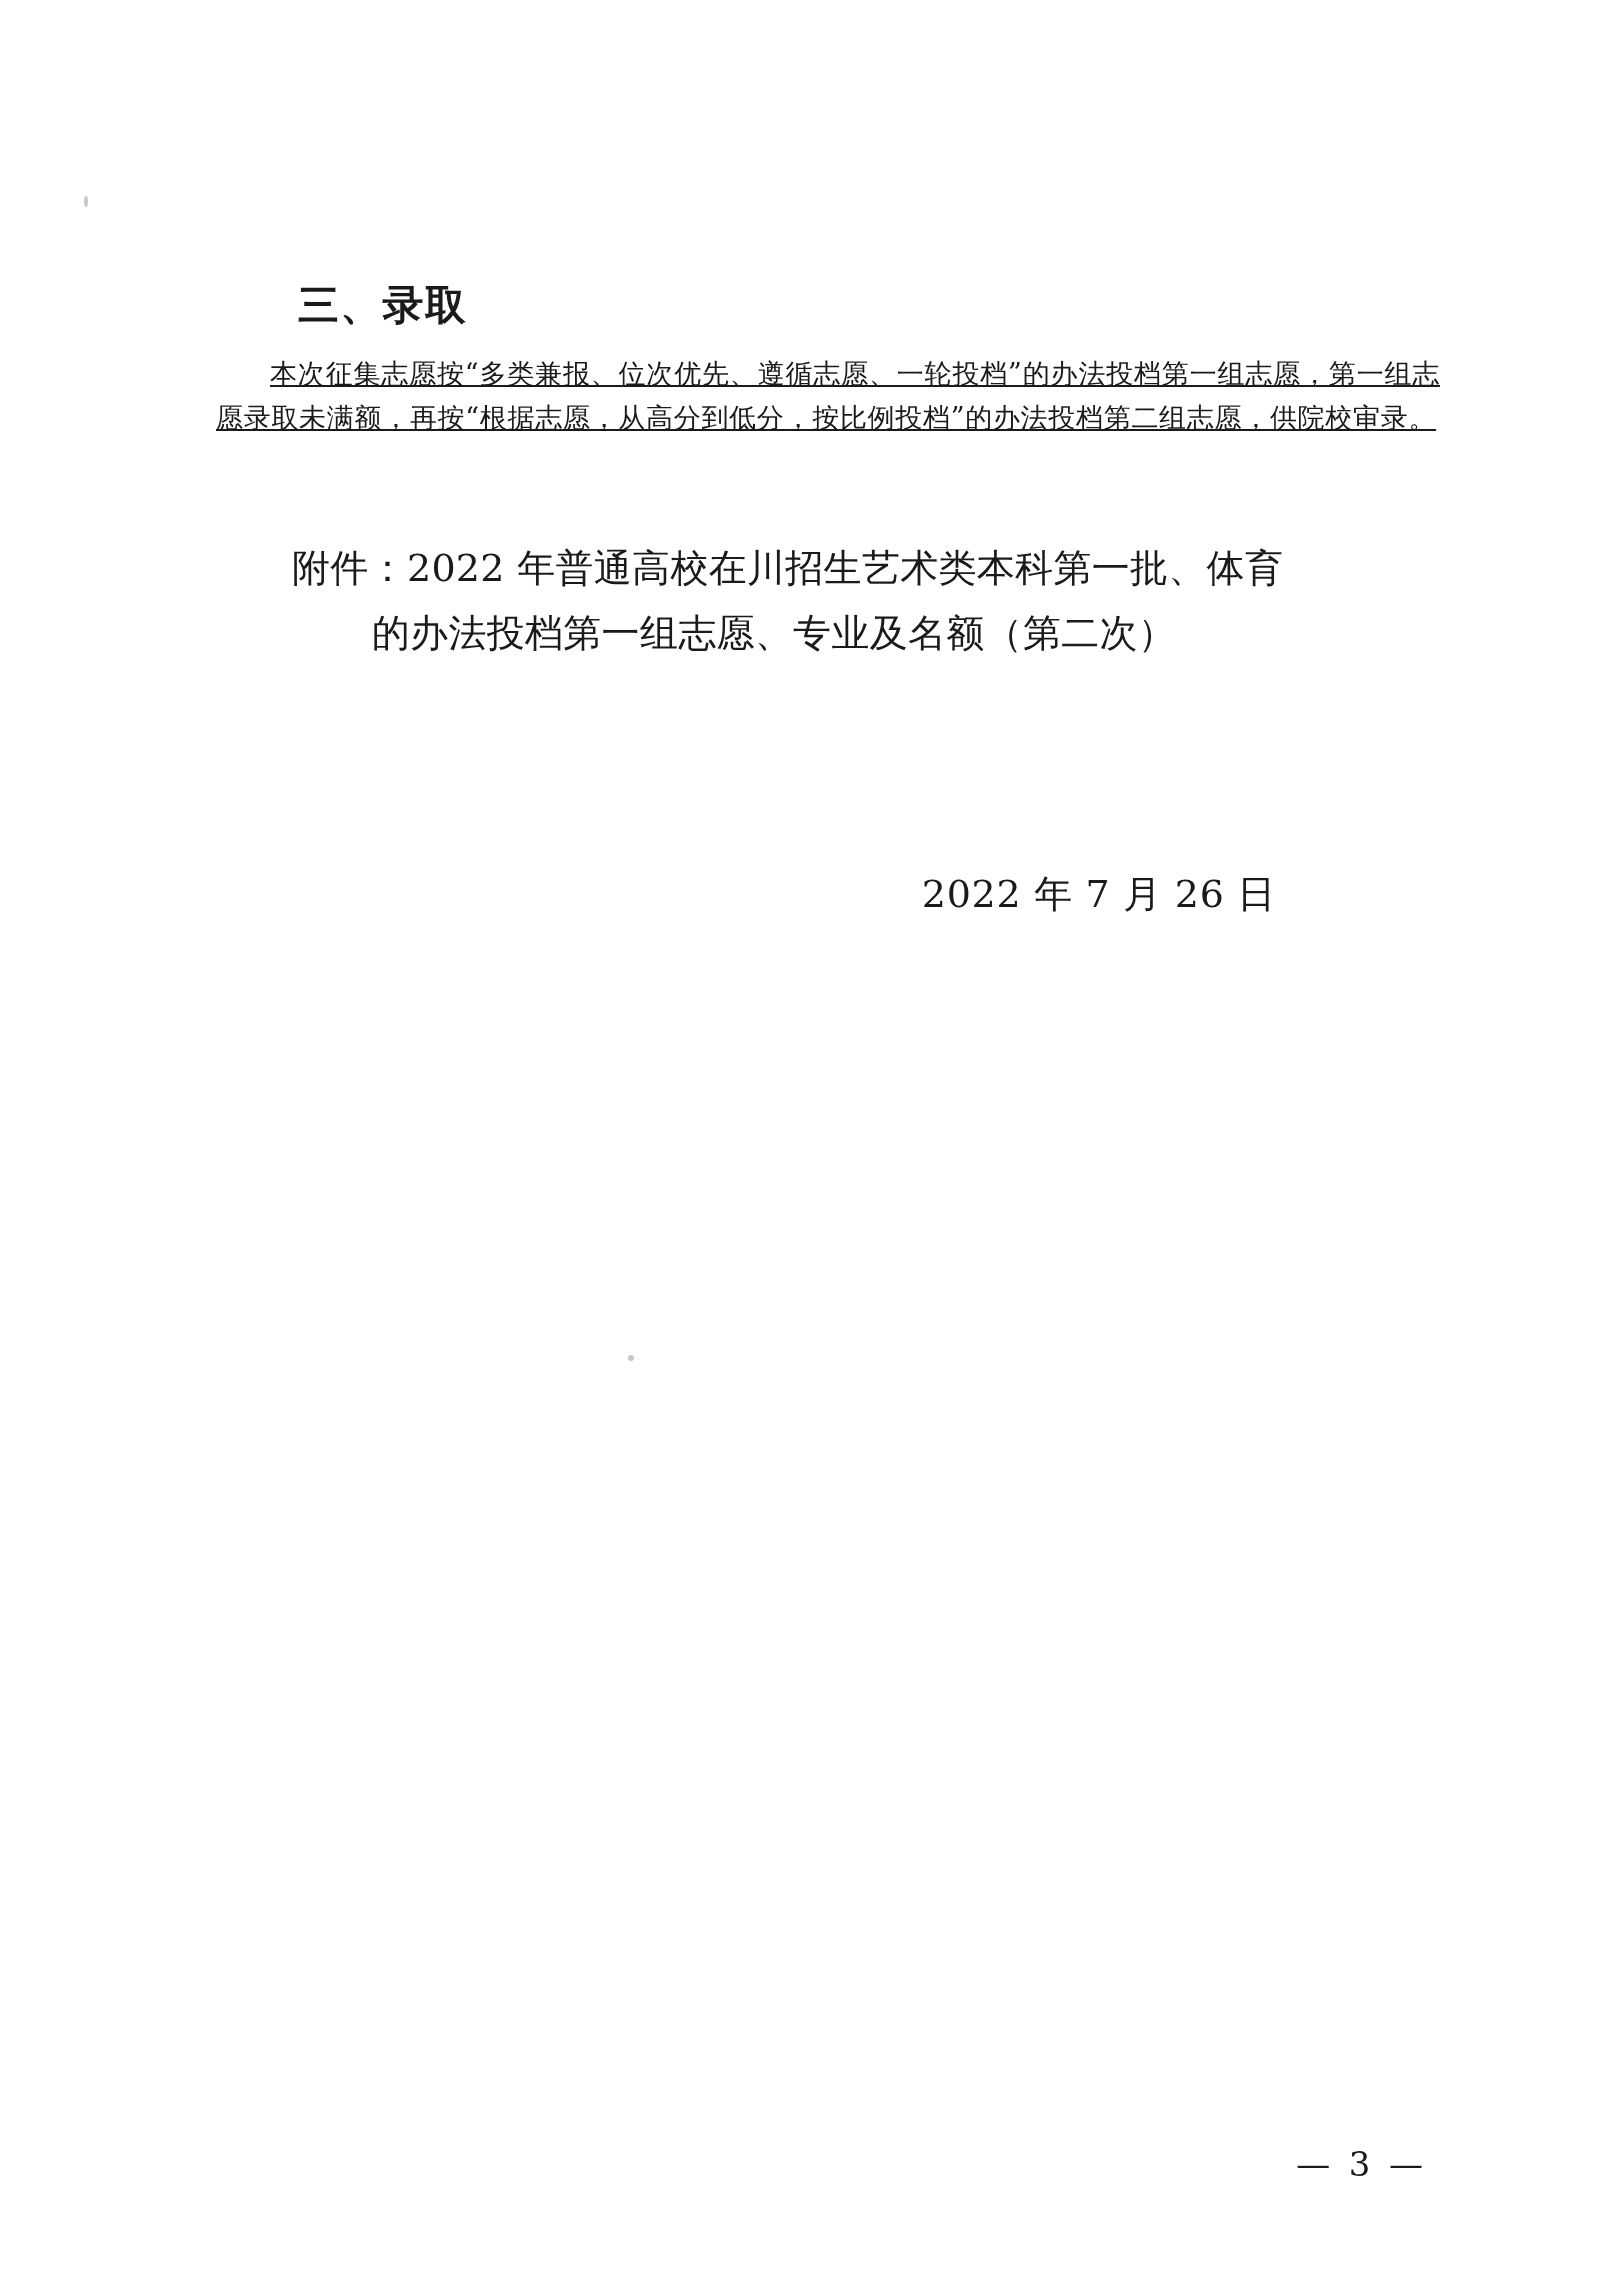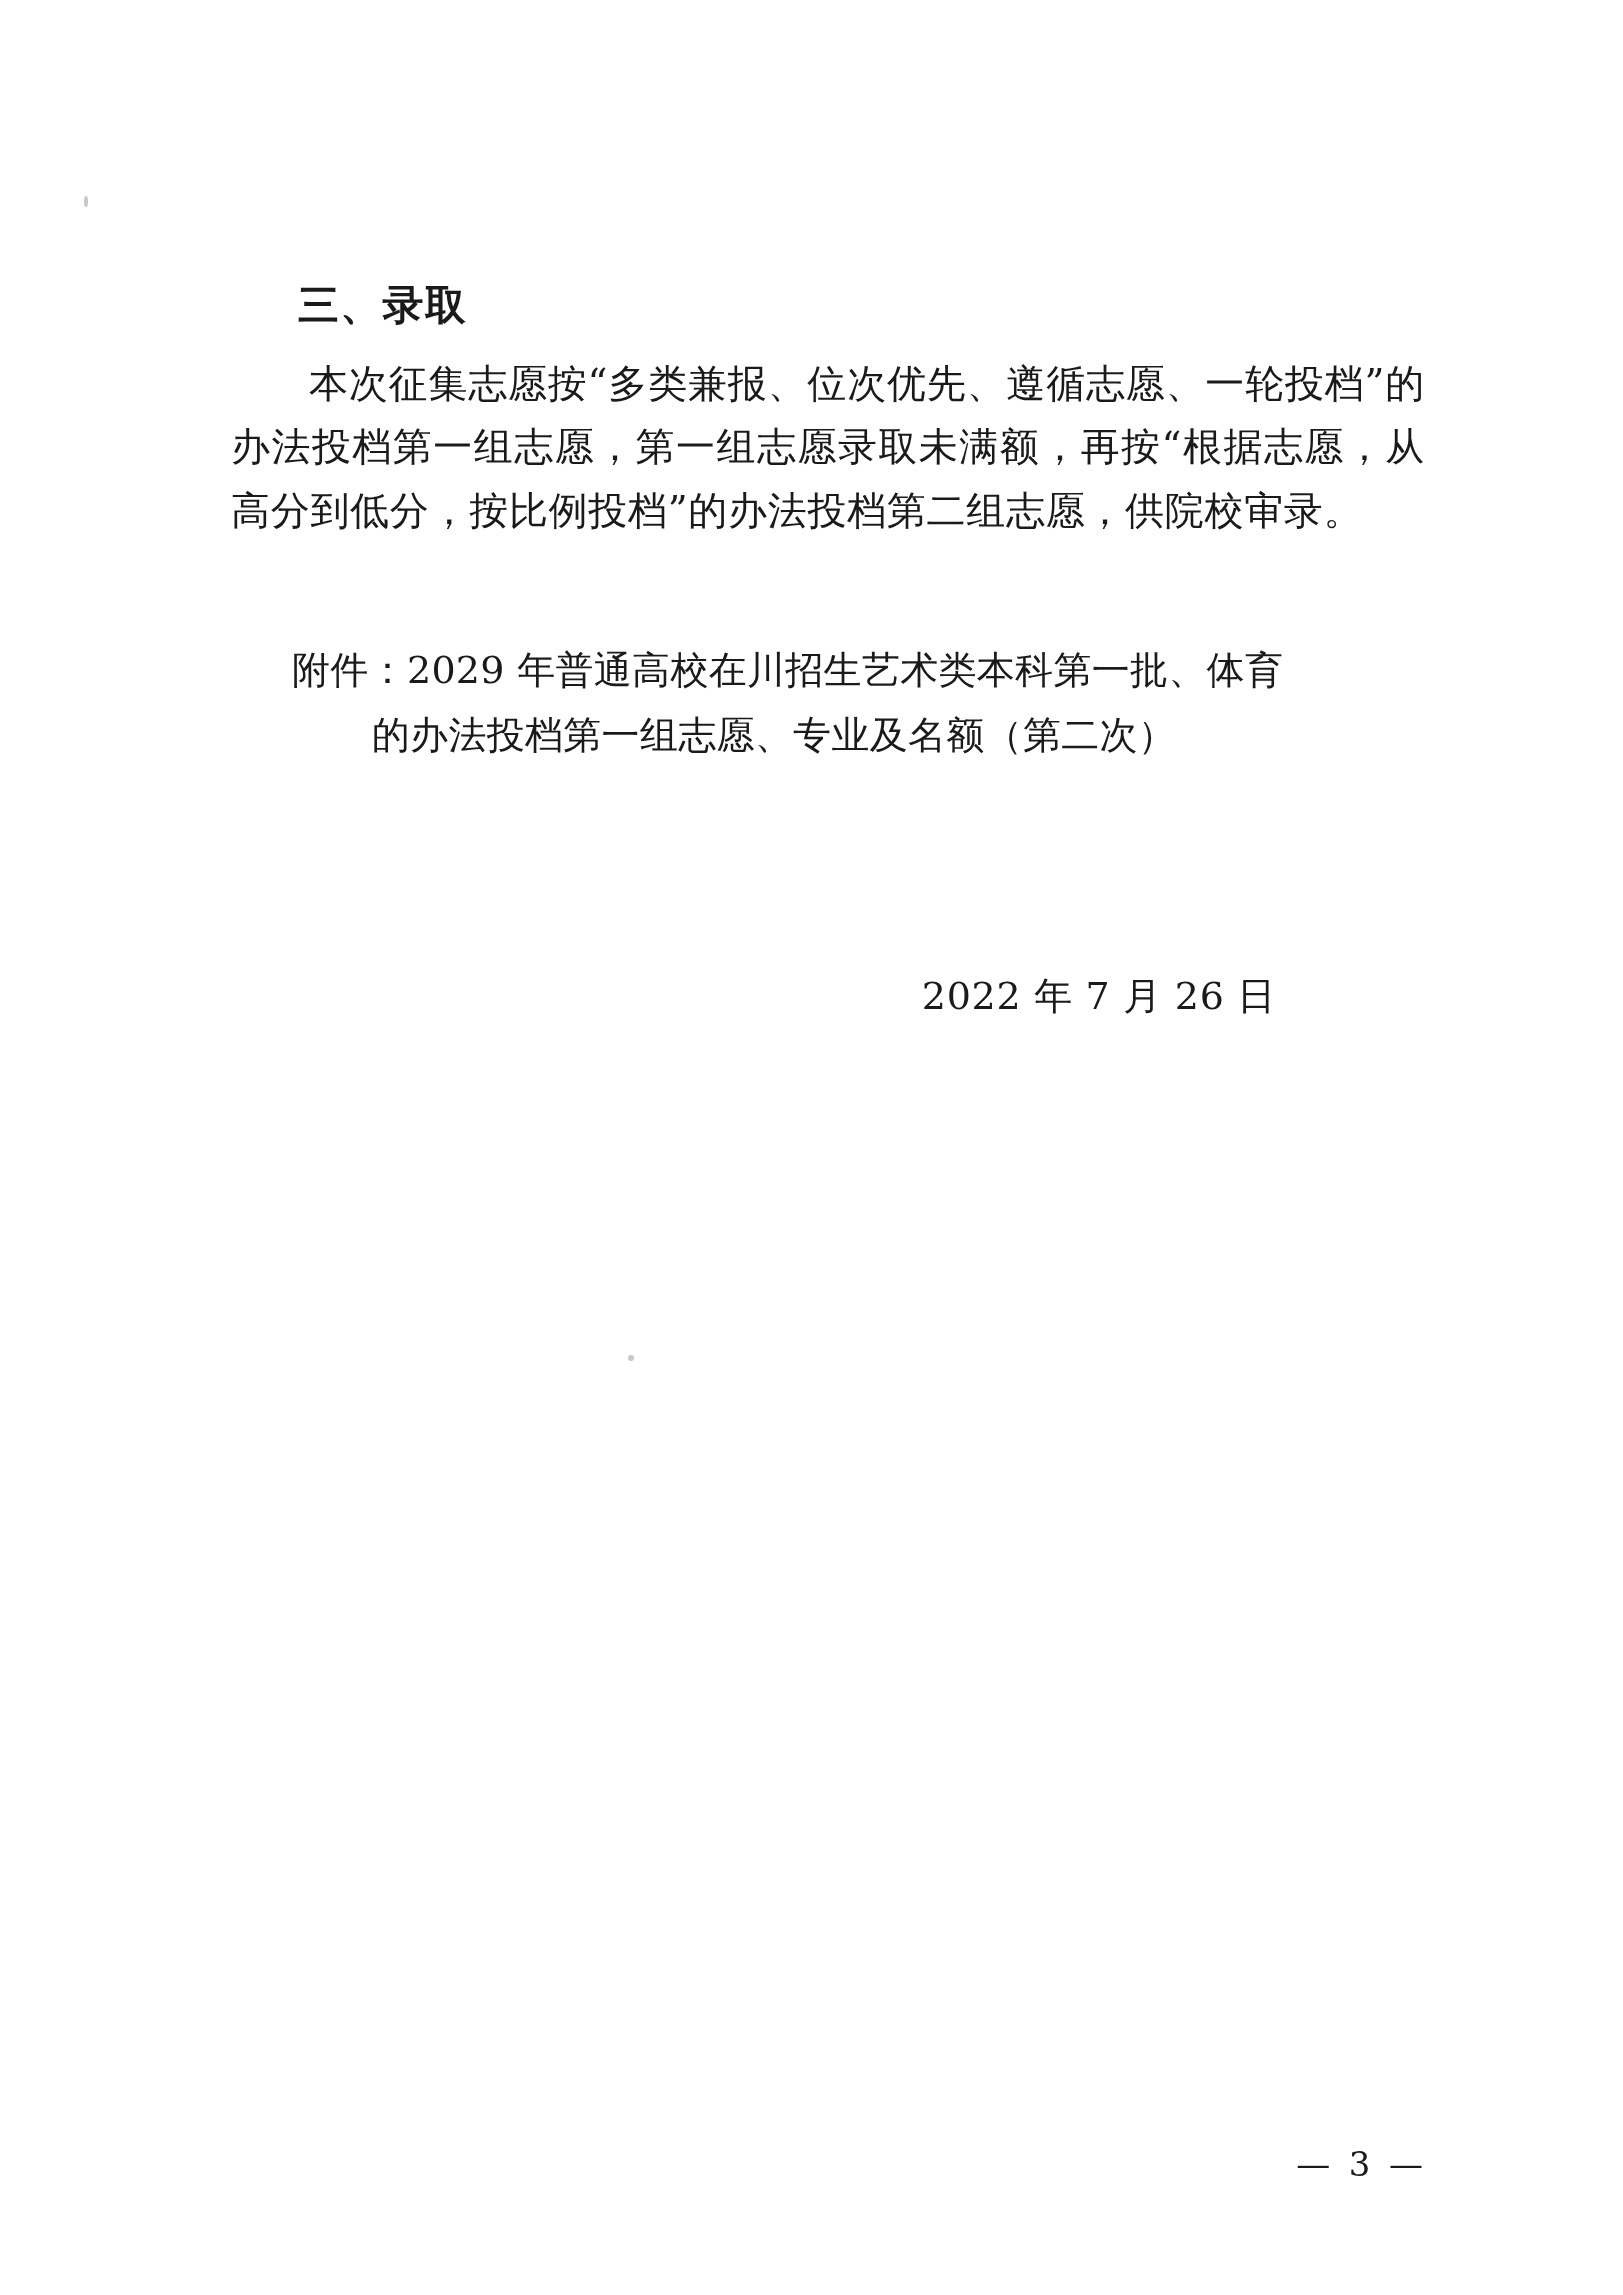--- a/index.html
+++ b/index.html
@@ -25,27 +25,28 @@
   .section-heading {
     font-size: 41px;
     font-weight: bold;
     line-height: 1.5;
     letter-spacing: 1.3px;
     margin: 0 0 15.7px 0;
     text-indent: 2em;
     font-family: "DejaVu Serif", serif;
   }
   .body-para {
-    font-size: 39px;
+    font-size: 27px;
     line-height: 1.62;
     letter-spacing: 0.7px;
-    margin: 15px;
+    margin: 0;
     text-indent: 2em;
     text-align: justify;
     text-justify: inter-ideograph;
+    text-decoration: underline;
   }
   .attachment-block {
     margin-top: 98px;
     font-size: 38px;
     line-height: 1.62;
     letter-spacing: 0.3px;
     text-indent: 2em;
     text-align: justify;
   }
   .attachment-block .cont-line {
@@ -88,21 +89,21 @@
   <div class="speck" style="left:84px; top:196px; width:3.9px; height:10.5px;"></div>
   <div class="speck" style="left:628px; top:1355px; width:5.9px; height:5.9px;"></div>
 
   <div class="content">
 
     <h2 class="section-heading">三、录取</h2>
 
     <p class="body-para">本次征集志愿按“多类兼报、位次优先、遵循志愿、一轮投档”的办法投档第一组志愿，第一组志愿录取未满额，再按“根据志愿，从高分到低分，按比例投档”的办法投档第二组志愿，供院校审录。</p>
 
     <div class="attachment-block">
-      <span>附件：2029 年普通高校在川招生艺术类本科第一批、体育</span>
+      <span>附件：2022 年普通高校在川招生艺术类本科第一批、体育</span>
       <span class="cont-line">的办法投档第一组志愿、专业及名额（第二次）</span>
     </div>
 
     <div class="signature">
       <div>2022 年 7 月 26 日</div>
     </div>
 
   </div>
 
   <div class="page-number">— 3 —</div>

